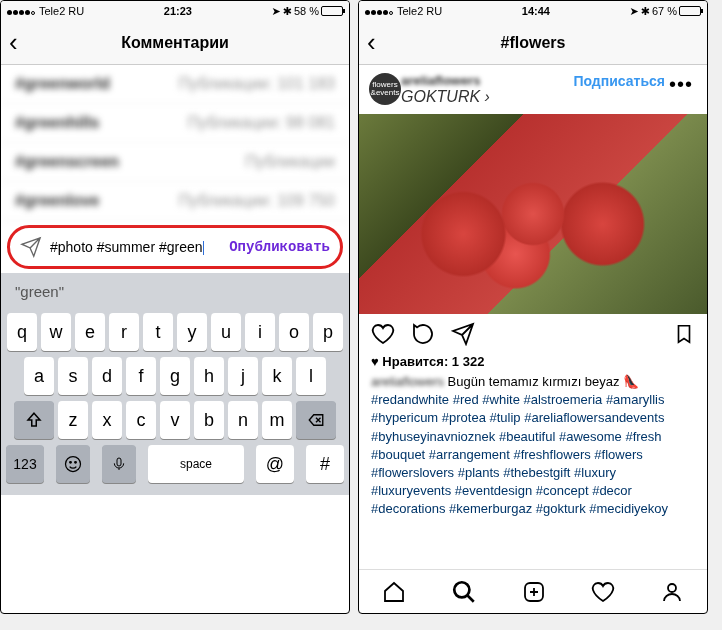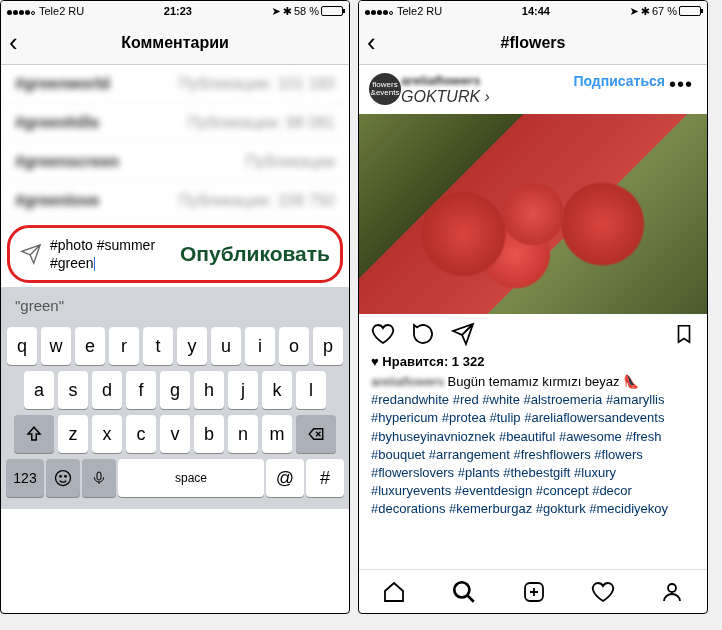--- a/index.html
+++ b/index.html
@@ -20,30 +20,30 @@
   .navbar .title { position: absolute; left: 0; right: 0; text-align: center; font-weight: 600; font-size: 16px; }
   .navbar .subtitle { font-size: 10px; color: #999; display: block; font-weight: 400; }
   .blurlist { flex: 0 0 auto; }
   .blurrow { display: flex; justify-content: space-between; padding: 10px 14px; border-bottom: 1px solid #eee; filter: blur(3px); }
   .blurrow .t { font-weight: 600; color: #333; }
   .blurrow .s { color: #999; }
   .commentbox { border: 3px solid #e02020; border-radius: 22px; margin: 4px 6px; padding: 8px 10px; display: flex; align-items: center; gap: 8px; background: #fff; }
   .commentbox .sendicon { width: 22px; }
   .commentbox .text { flex: 1; font-size: 14px; line-height: 1.3; color: #000; }
   .commentbox .cursor { display: inline-block; width: 1px; height: 14px; background: #2e6ed6; vertical-align: middle; }
-  .commentbox .pub { color: #14532d; font-size: 21px; font-weight: 600; }
+  .commentbox .pub { color: #6d28d9; font-size: 14px; font-weight: 600; font-family: Liberation Mono, monospace; }
   .sugrow { height: 36px; background: #d1d4d9; display: flex; align-items: center; padding: 0 14px; color: #555; font-size: 15px; }
   .kbd { background: #d1d4d9; padding: 4px 3px 6px; }
   .kr { display: flex; justify-content: center; gap: 4px; margin-bottom: 6px; }
   .key { background: #fff; border-radius: 4px; height: 38px; display: flex; align-items: center; justify-content: center; font-size: 18px; color: #000; box-shadow: 0 1px 0 #888; }
   .key.l { width: 30px; }
   .key.sp { background: #acb1b9; width: 40px; }
   .key.mic { width: 34px; }
   .key.space { flex: 1; font-size: 12px; }
-  .kr.bottom { gap: 2px; padding: 0 2px; }
+  .kr.bottom { gap: 12px; padding: 0 2px; }
   
   .postheader { display: flex; align-items: flex-start; padding: 8px 10px; gap: 0; }
   .avatar { width: 32px; height: 32px; border-radius: 50%; background: #333; display:flex;align-items:center;justify-content:center;color:#fff;font-size:8px;text-align:center;line-height:1; }
   .userinfo { flex: 1; font-size: 13px; }
   .userinfo .n { filter: blur(2px); color: #333; font-weight: 600; }
   .userinfo .loc { color: #333; font-size: 16px; font-style: italic; }
   .follow { color: #3897f0; font-weight: 600; font-size: 14px; }
   .more { font-size: 20px; color: #000; padding: 0 4px; letter-spacing: 1px; }
   .photo { width: 100%; height: 200px; background: linear-gradient(135deg,#6b7a3c 0%,#3d4a1f 30%,#b8312f 30%,#c94540 60%,#7a8a4c 60%,#4a5a2c 100%); position: relative; }
   .photo::before { content:""; position:absolute; inset:0; background: radial-gradient(circle at 30% 60%, #d8453f 0%, #b52e28 15%, transparent 16%), radial-gradient(circle at 50% 50%, #e0504a 0%, #c0352f 15%, transparent 16%), radial-gradient(circle at 70% 55%, #d8453f 0%, #b52e28 15%, transparent 16%), radial-gradient(circle at 45% 70%, #e85550 0%, #c83832 14%, transparent 15%); }

